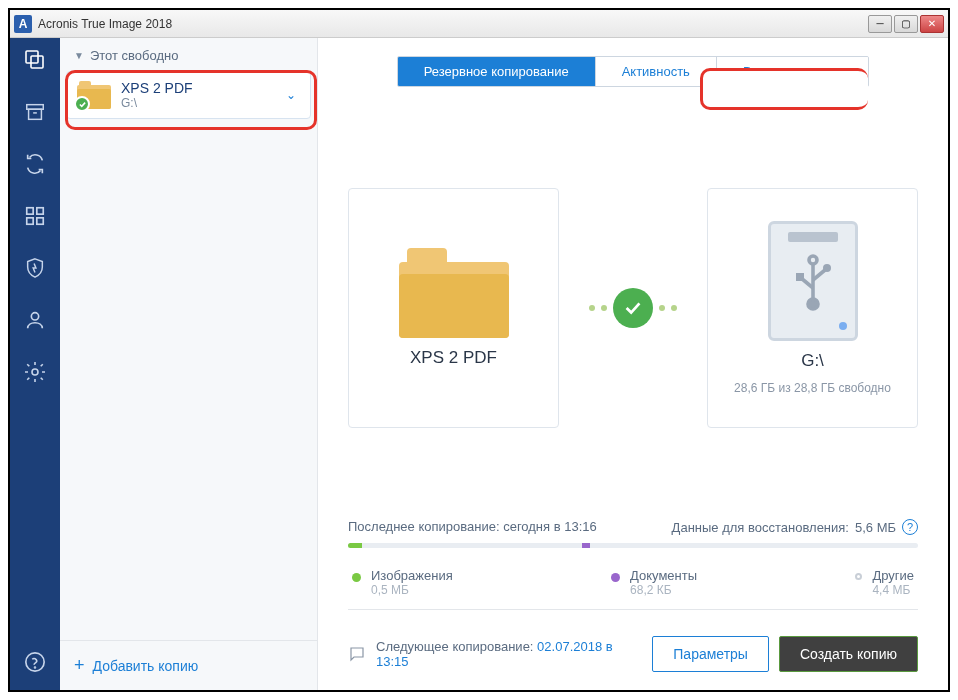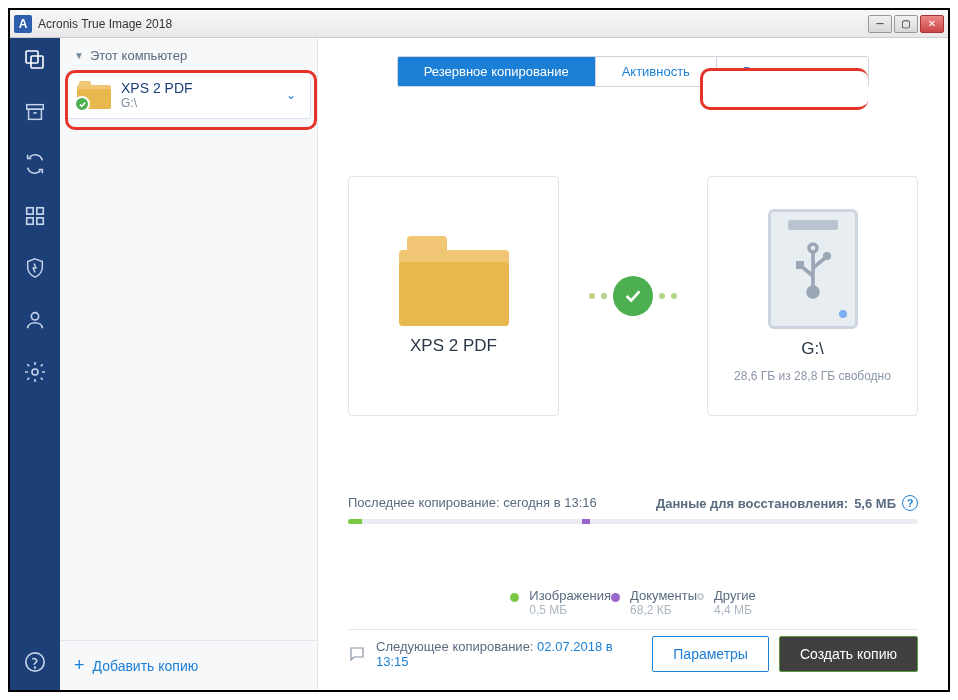--- a/index.html
+++ b/index.html
@@ -46,33 +46,33 @@
 .folder-lg { position:relative; width:110px; height:90px; }
 .folder-lg-back { position:absolute; width:110px; height:76px; bottom:0; background:#f0c674; border-radius:4px;}
 .folder-lg-tab { position:absolute; width:40px; height:18px; top:0; left:8px; background:#f0c674; border-radius:4px 4px 0 0;}
 .folder-lg-front { position:absolute; width:110px; height:64px; bottom:0; background:#e8b84f; border-radius:4px;}
 .disk-lg { width:90px; height:120px; background:#e8edf2; border:3px solid #cdd6e0; border-radius:6px; display:flex; flex-direction:column; align-items:center; justify-content:space-between; padding:8px;}
 .disk-top { width:50px; height:10px; background:#b9c3cf; border-radius:2px;}
 .disk-led { width:8px; height:8px; background:#7aaef0; border-radius:50%; align-self:flex-end;}
 .card-title { font-size:17px; color:#2a3648; font-weight:500;}
 .card-sub { font-size:12px; color:#8a96a6; }
 .info-row { display:flex; justify-content:space-between; font-size:13px; color:#5a6b80; margin-bottom:8px;}
-.info-right { display:flex; align-items:center; gap:6px;font-weight:bold; }
+.info-right { display:flex; align-items:center; gap:6px; }
 .help-icon { width:16px; height:16px; border:1.5px solid #1c7fd6; border-radius:50%; color:#1c7fd6; font-size:11px; display:flex; align-items:center; justify-content:center; cursor:pointer;}
 .bar { height:5px; background:#e9edf2; border-radius:3px; display:flex; overflow:hidden; margin-bottom:20px;}
 .bar-seg { height:100%; }
 .bar-seg.green{background:#7ac943;}
 .bar-seg.purple{background:#9966cc;}
-.categories { display:flex; justify-content:center; padding:0 4px; margin-bottom:12px;margin-top:44px;}
+.categories { display:flex; justify-content:space-between; padding:0 4px; margin-bottom:12px;}
 .cat { display:flex; gap:10px; align-items:flex-start;}
 .cat-dot { width:9px; height:9px; border-radius:50%; margin-top:5px;}
 .cat-text { display:flex; flex-direction:column; }
 .cat-label { font-size:13px; color:#5a6b80;}
 .cat-val { font-size:12px; color:#aab4c0;}
-.footer { border-top:1px solid #e3e6ea; padding-top:6px; display:flex; align-items:center; gap:10px;}
+.footer { border-top:1px solid #e3e6ea; padding-top:26px; display:flex; align-items:center; gap:10px;}
 .chat-icon { color:#8a96a6; }
 .next-copy { font-size:13px; color:#5a6b80; flex:1;}
 .next-copy-date { color:#1c7fd6; }
 .btn { padding:9px 20px; font-size:14px; border-radius:2px; cursor:pointer; }
 .btn-outline { border:1.5px solid #1c7fd6; color:#1c7fd6; background:#fff;}
 .btn-primary { background:#404040; color:#fff; border:1px solid #5a9a3f;}
 svg { display:block; }
 </style>
 </head>
 <body>
@@ -143,21 +143,21 @@
               <circle cx="12" cy="12" r="10"></circle>
               <path d="M9 9a3 3 0 015 2c0 2-3 2-3 4"></path>
               <circle cx="12" cy="18" r="0.5" fill="currentColor"></circle>
             </svg>
       </div>
     </div>
 
     <div class="sidebar">
       <div class="side-header">
         <span style="color:#7a8a9d;font-size:10px;">▼</span>
-        <span>Этот компьютер</span>
+        <span>Этот свободно</span>
       </div>
       <div class="backup-item">
         <div class="folder-icon-sm">
           <div class="folder-tab-sm"></div>
               <div class="folder-back-sm"></div>
               <div class="folder-front-sm"></div>
           <div class="checkmark-badge">
             <svg width="9" height="9" viewBox="0 0 24 24" fill="none" stroke="#fff" stroke-width="4">
                   <polyline points="5 12 10 17 19 7"></polyline>
                 </svg>

